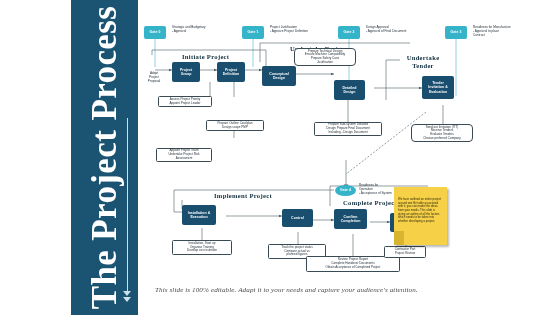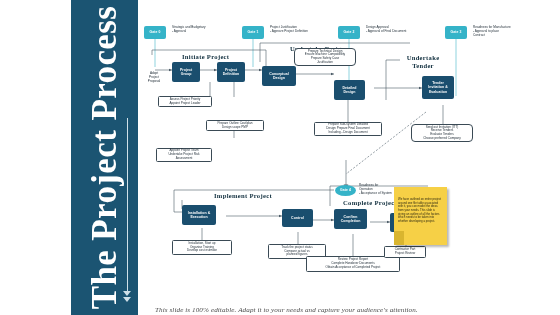--- a/index.html
+++ b/index.html
@@ -61,21 +61,21 @@
   
   #sticky{position:absolute;left:256px;top:187px;width:53px;height:58px;
           background:#f6d046;box-shadow:1.5px 1.5px 2px rgba(0,0,0,.28);}
   #sticky-fold{position:absolute;left:256px;top:231px;width:10px;height:14px;
           background:#d9b52f;}
   #sticky-text{position:absolute;left:260px;top:198px;width:45px;
           color:#2f2a12;font-size:2.85px;line-height:1.3;
           white-space:pre-line;}
 
   
-  #footer{position:absolute;left:155px;top:306px;
+  #footer{position:absolute;left:155px;top:286px;
           color:#4c4c4c;font-size:7.1px;font-style:italic;
           font-family:"Liberation Serif", serif;letter-spacing:.1px;}
 </style>
 </head>
 <body>
 
 <div id="slide">
 
   <div id="title-panel">
     <div id="title-text">The Project Process</div>

